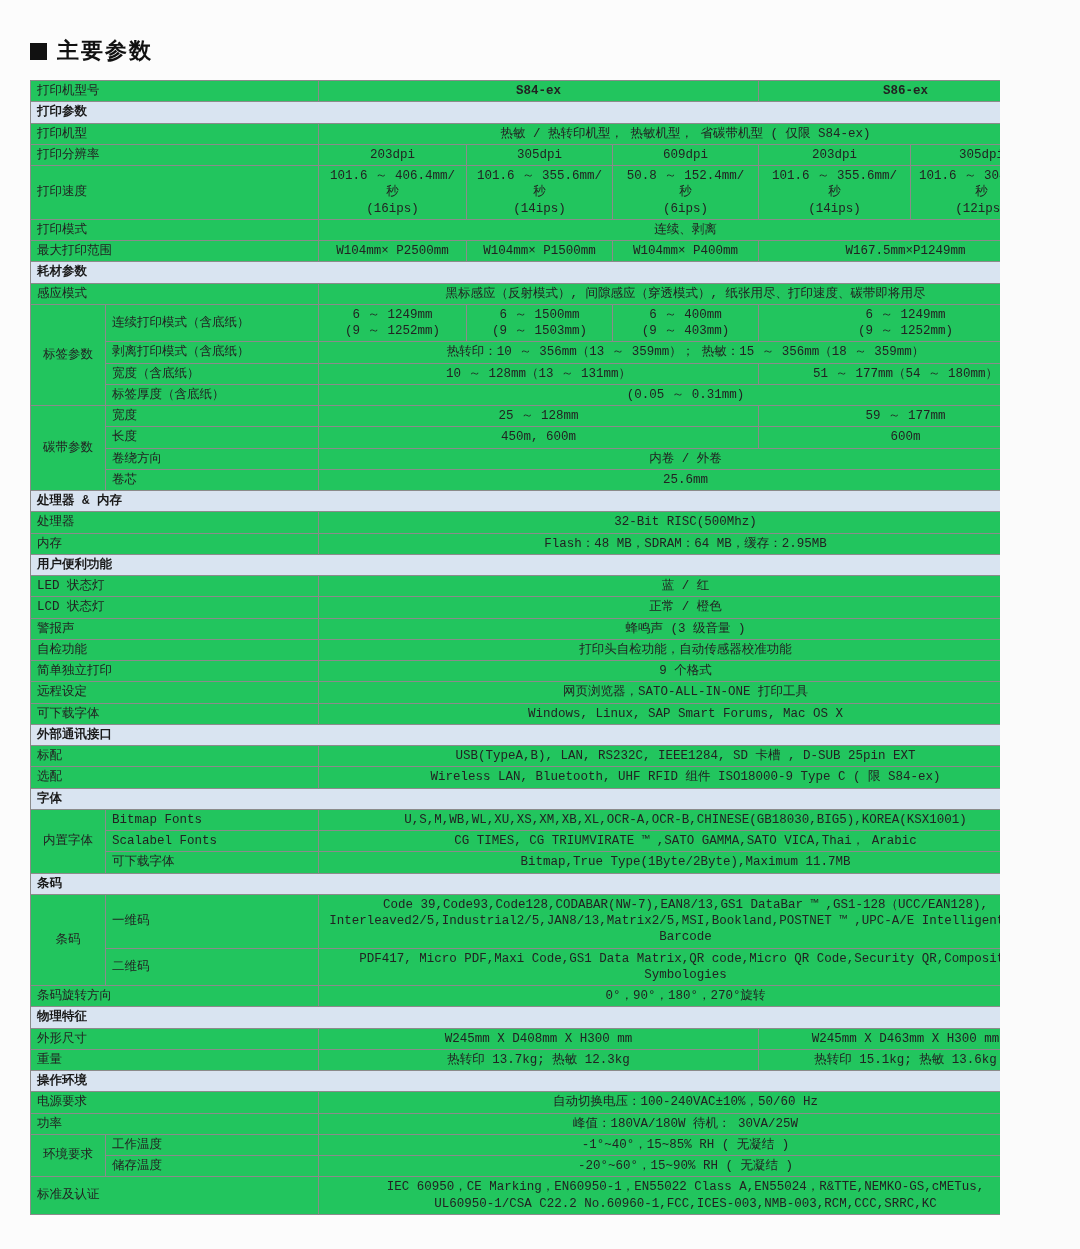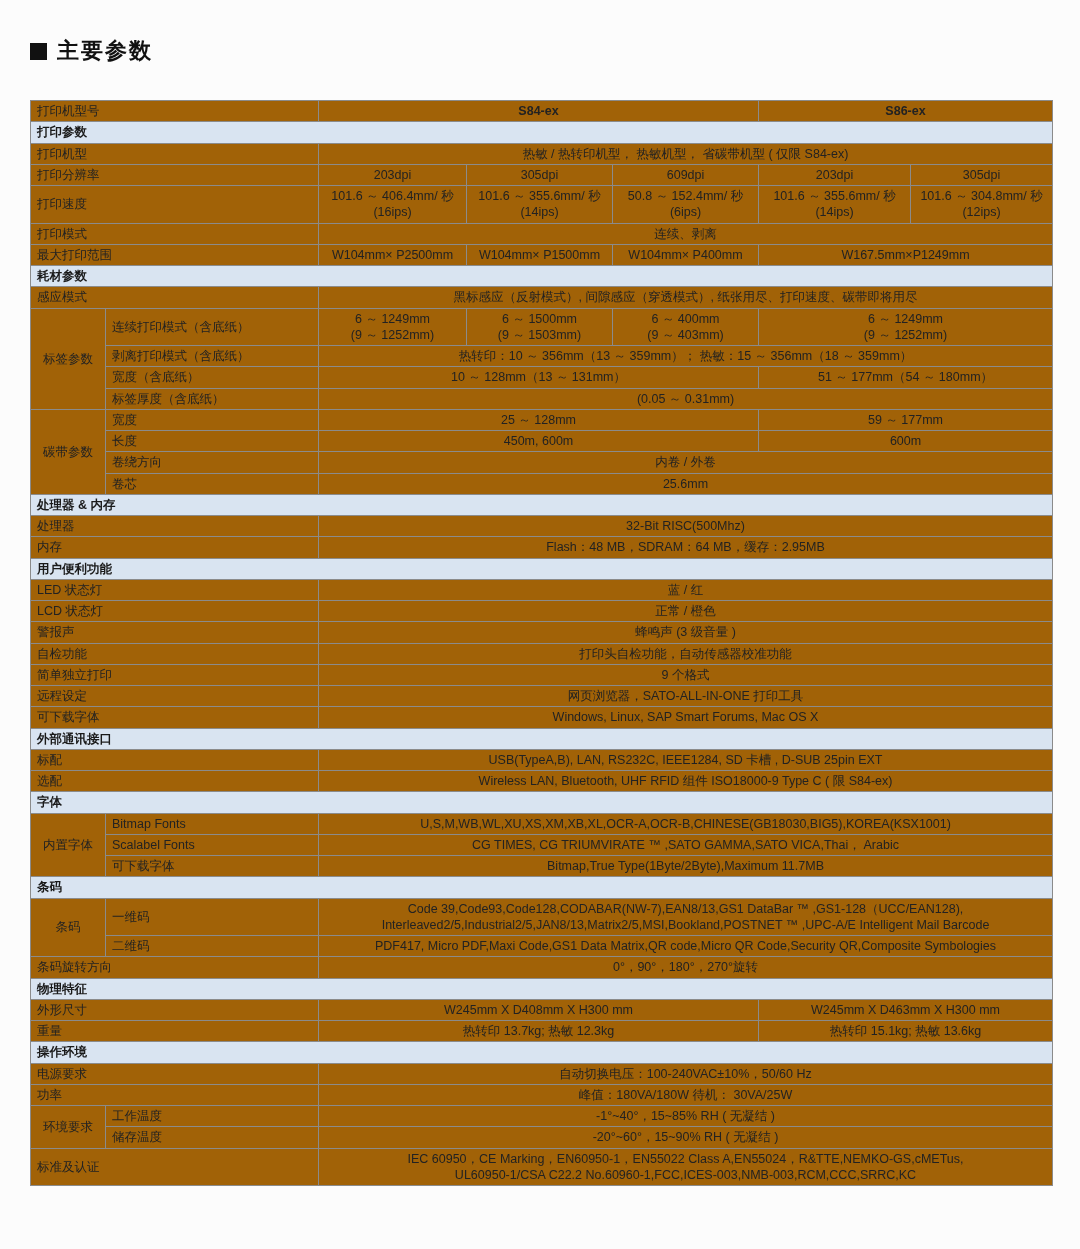--- a/index.html
+++ b/index.html
@@ -1,22 +1,22 @@
 <!DOCTYPE html>
 <html><head>
 <meta charset="utf-8">
 <style>
   * { margin: 0; padding: 0; box-sizing: border-box; }
   html, body { background: #fbfbfb; }
   .page {
     position: relative;
-    width: 1080px;
+    width: 1000px;
     height: 1249px;
     background: #fcfcfc;
-    font-family: Liberation Sans, sans-serif;
+    font-family: Liberation Mono, monospace;
     color: #222;
     overflow: hidden;
   }
   .title-wrap {
     position: absolute;
     left: 30px;
     top: 36px;
     display: flex;
     align-items: center;
     gap: 10px;
@@ -29,25 +29,25 @@
   }
   .title-text {
     font-size: 22px;
     font-weight: bold;
     color: #111;
     letter-spacing: 2px;
   }
   table.spec {
     position: absolute;
     left: 30px;
-    top: 100px;
+    top: 80px;
     width: 1022px;
     border-collapse: collapse;
     table-layout: fixed;
-    background: #a16207;
+    background: #22c55e;
     font-size: 12.5px;
   }
   table.spec td {
     border: 1px solid #8b8b8b;
     padding: 2px 6px;
     height: 21px;
     line-height: 1.3;
     vertical-align: middle;
     color: #222;
   }

